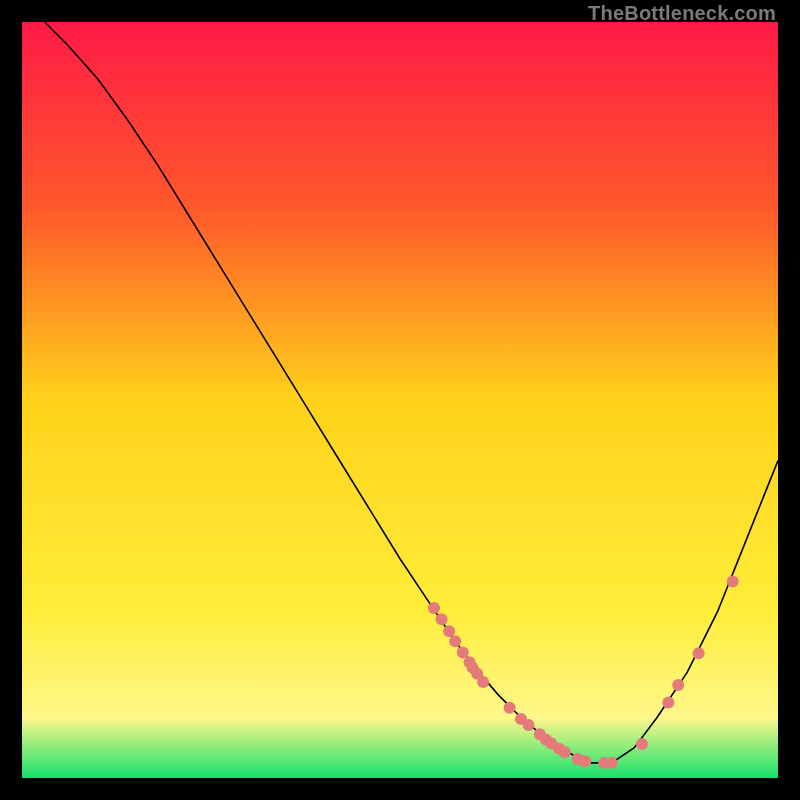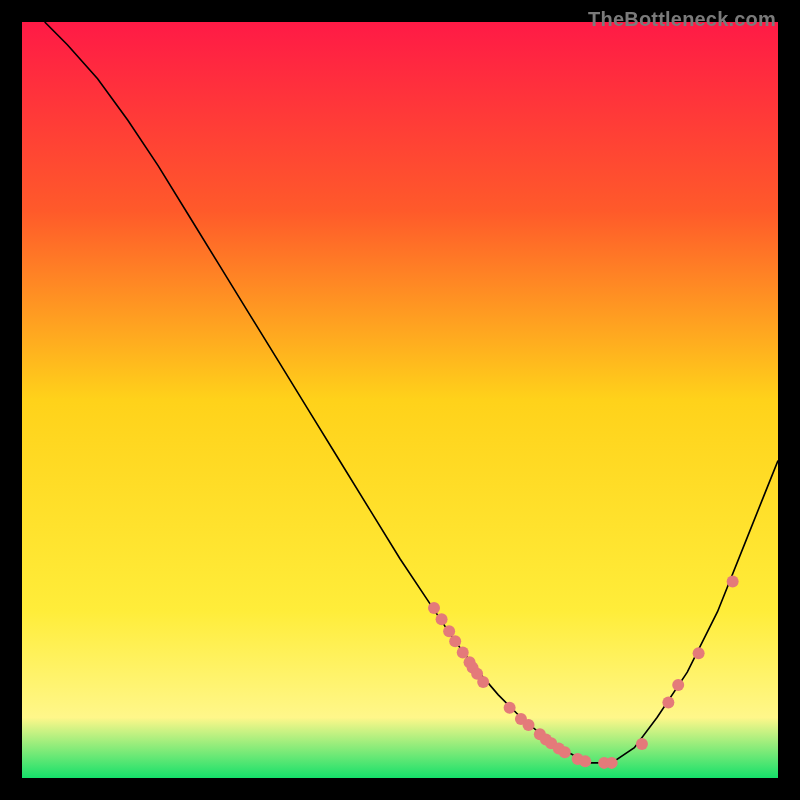--- a/index.html
+++ b/index.html
@@ -21,21 +21,21 @@
   }
   .plot {
     position: absolute;
     left: 0;
     top: 0;
     width: 756px;
     height: 756px;
   }
   .watermark {
     position: absolute;
-    top: 8px;
+    top: 2px;
     right: 24px;
     color: #7a7a7a;
     font-size: 20px;
     font-weight: 600;
     letter-spacing: 0.2px;
     user-select: none;
   }
 </style>
 </head>
 <body>

